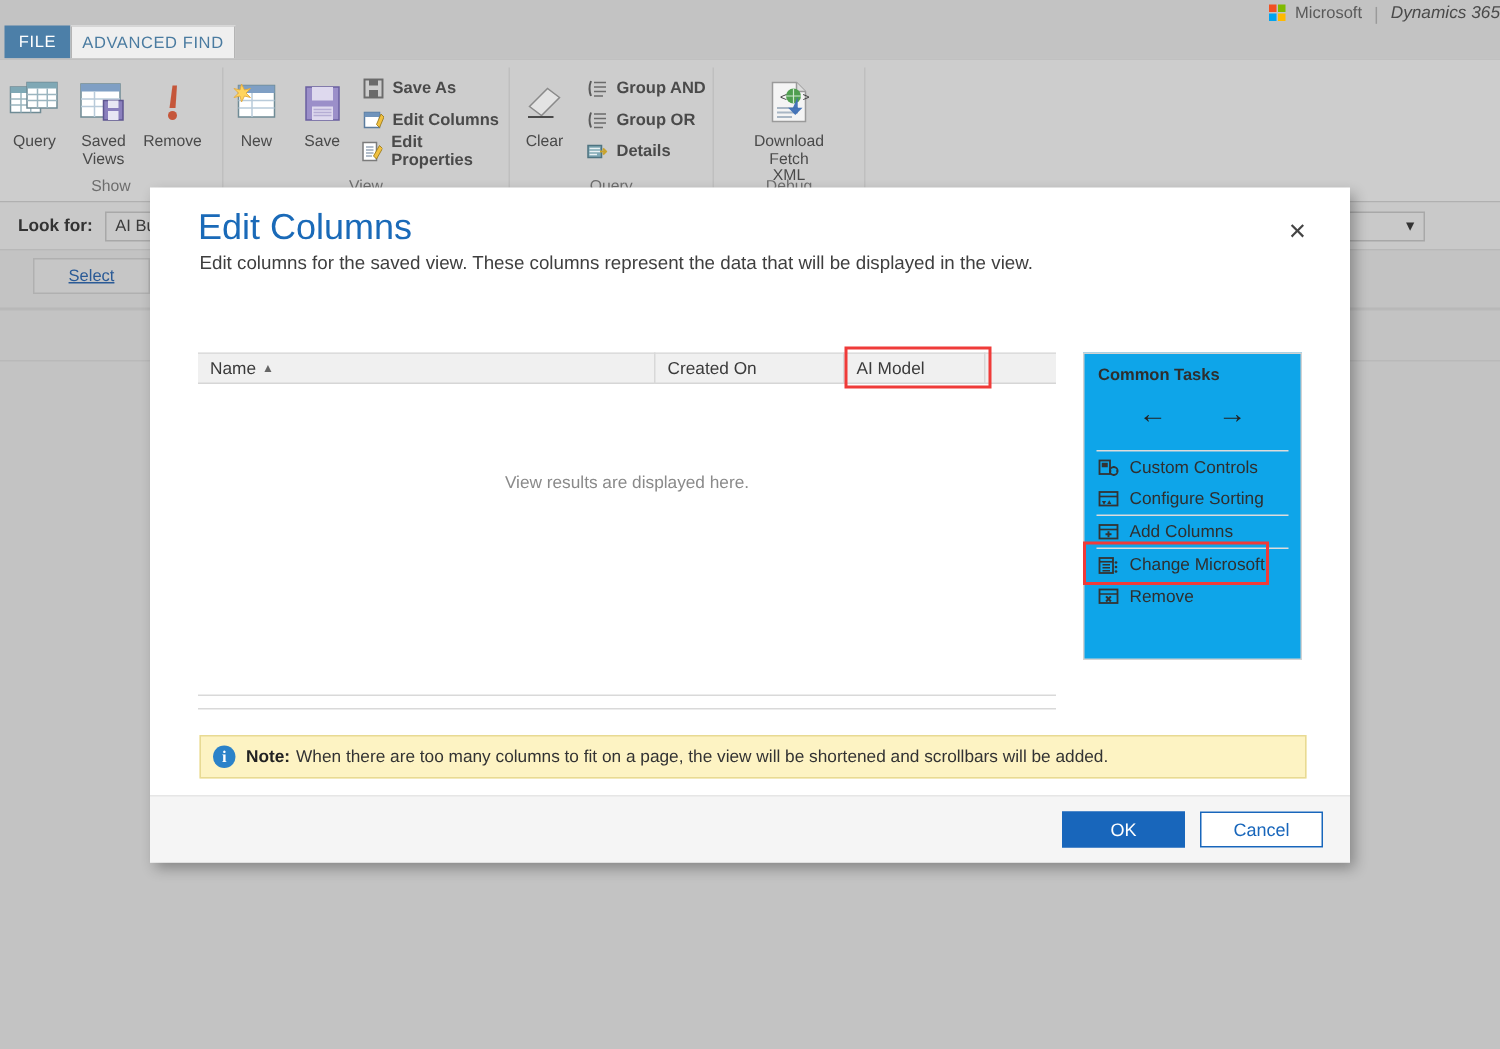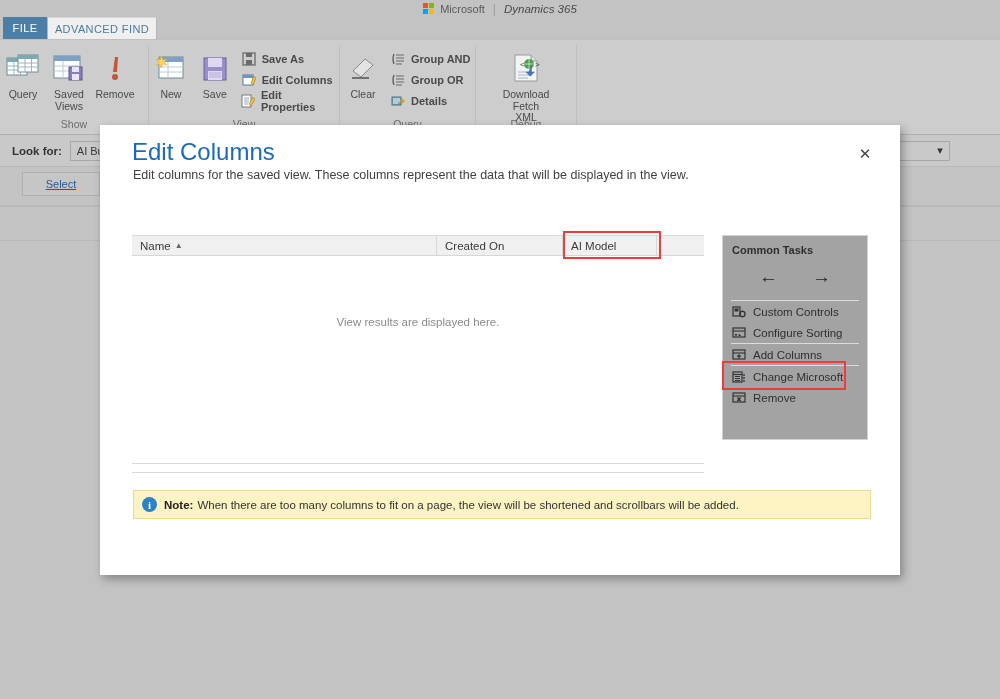--- a/index.html
+++ b/index.html
@@ -13,21 +13,21 @@
 
   
   #app-bg {
     position: absolute; inset: 0;
     background: #c3c3c3;
   }
 
   
   .brandbar {
     position: absolute; left: 0; top: 0; width: 1000px; height: 17px;
-    display: flex; align-items: center; justify-content: center;
+    display: flex; align-items: center; justify-content: flex-end;
     font-size: 11px; color: #666;
   }
   .brand-inner { display: flex; align-items: center; gap: 6px; }
   .ms-logo { display: grid; grid-template-columns: 5px 5px; grid-template-rows: 5px 5px; gap: 1px; }
   .ms-logo i { display: block; width: 5px; height: 5px; }
   .ms-logo i:nth-child(1){ background:#f25022; }
   .ms-logo i:nth-child(2){ background:#7fba00; }
   .ms-logo i:nth-child(3){ background:#00a4ef; }
   .ms-logo i:nth-child(4){ background:#ffb900; }
   .brand-ms { color:#5a5a5a; font-size:11px; }
@@ -155,21 +155,21 @@
   .grid-empty {
     text-align: center; font-size: 11.5px; color: #8a8a8a; padding-top: 60px;
   }
   .grid-bottom-rule {
     position: absolute; left: 0; bottom: 0; width: 572px; height: 1px; background: #d9d9d9;
   }
 
   
   .tasks {
     position: absolute; left: 622px; top: 110px; width: 146px; height: 205px;
-    border: 1px solid #d2d2d2; background: #a3a3a3;
+    border: 1px solid #d2d2d2; background: #0ea5e9;
   }
   .tasks-title { font-size: 11px; font-weight: bold; color: #2e2e2e; padding: 8px 0 0 9px; }
   .tasks-arrows {
     display: flex; justify-content: center; gap: 34px; padding: 10px 0 12px;
     font-size: 19px; color: #222;
   }
   .tasks-rule { height: 1px; background: #dcdcdc; margin: 0 8px; }
   .task-item {
     display: flex; align-items: center; gap: 7px; height: 21px;
     font-size: 11.5px; color: #2f2f2f; padding-left: 9px;
@@ -539,13 +539,17 @@
   </div>
 
   <div class="dlg-rule"></div>
 
   <div class="notebar">
     <span class="note-icon">i</span>
     <span class="note-strong">Note:</span>
     <span class="note-text" style="margin-left:-3px;">When there are too many columns to fit on a page, the view will be shortened and scrollbars will be added.</span>
   </div>
 
+  <div class="dlg-footer">
+    <div class="btn btn-ok">OK</div>
+    <div class="btn btn-cancel">Cancel</div>
+  </div>
 </div>
 
 </body></html>

